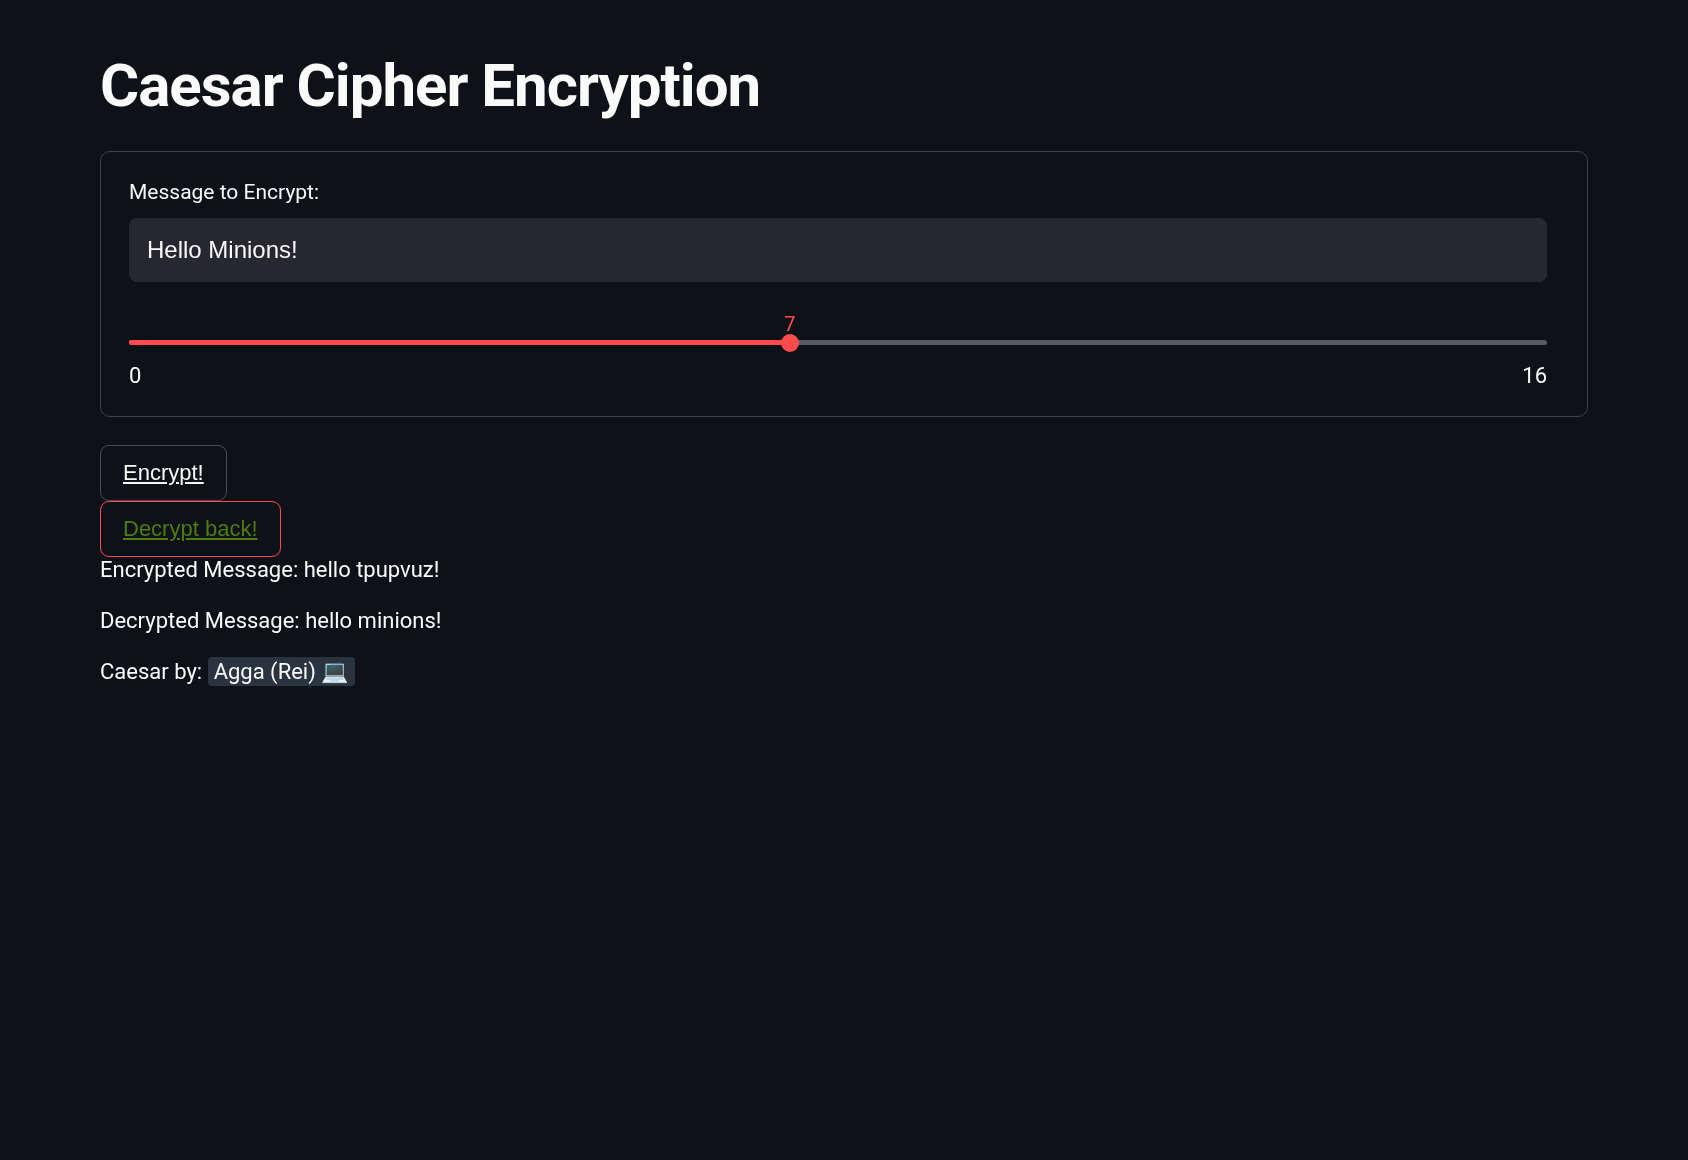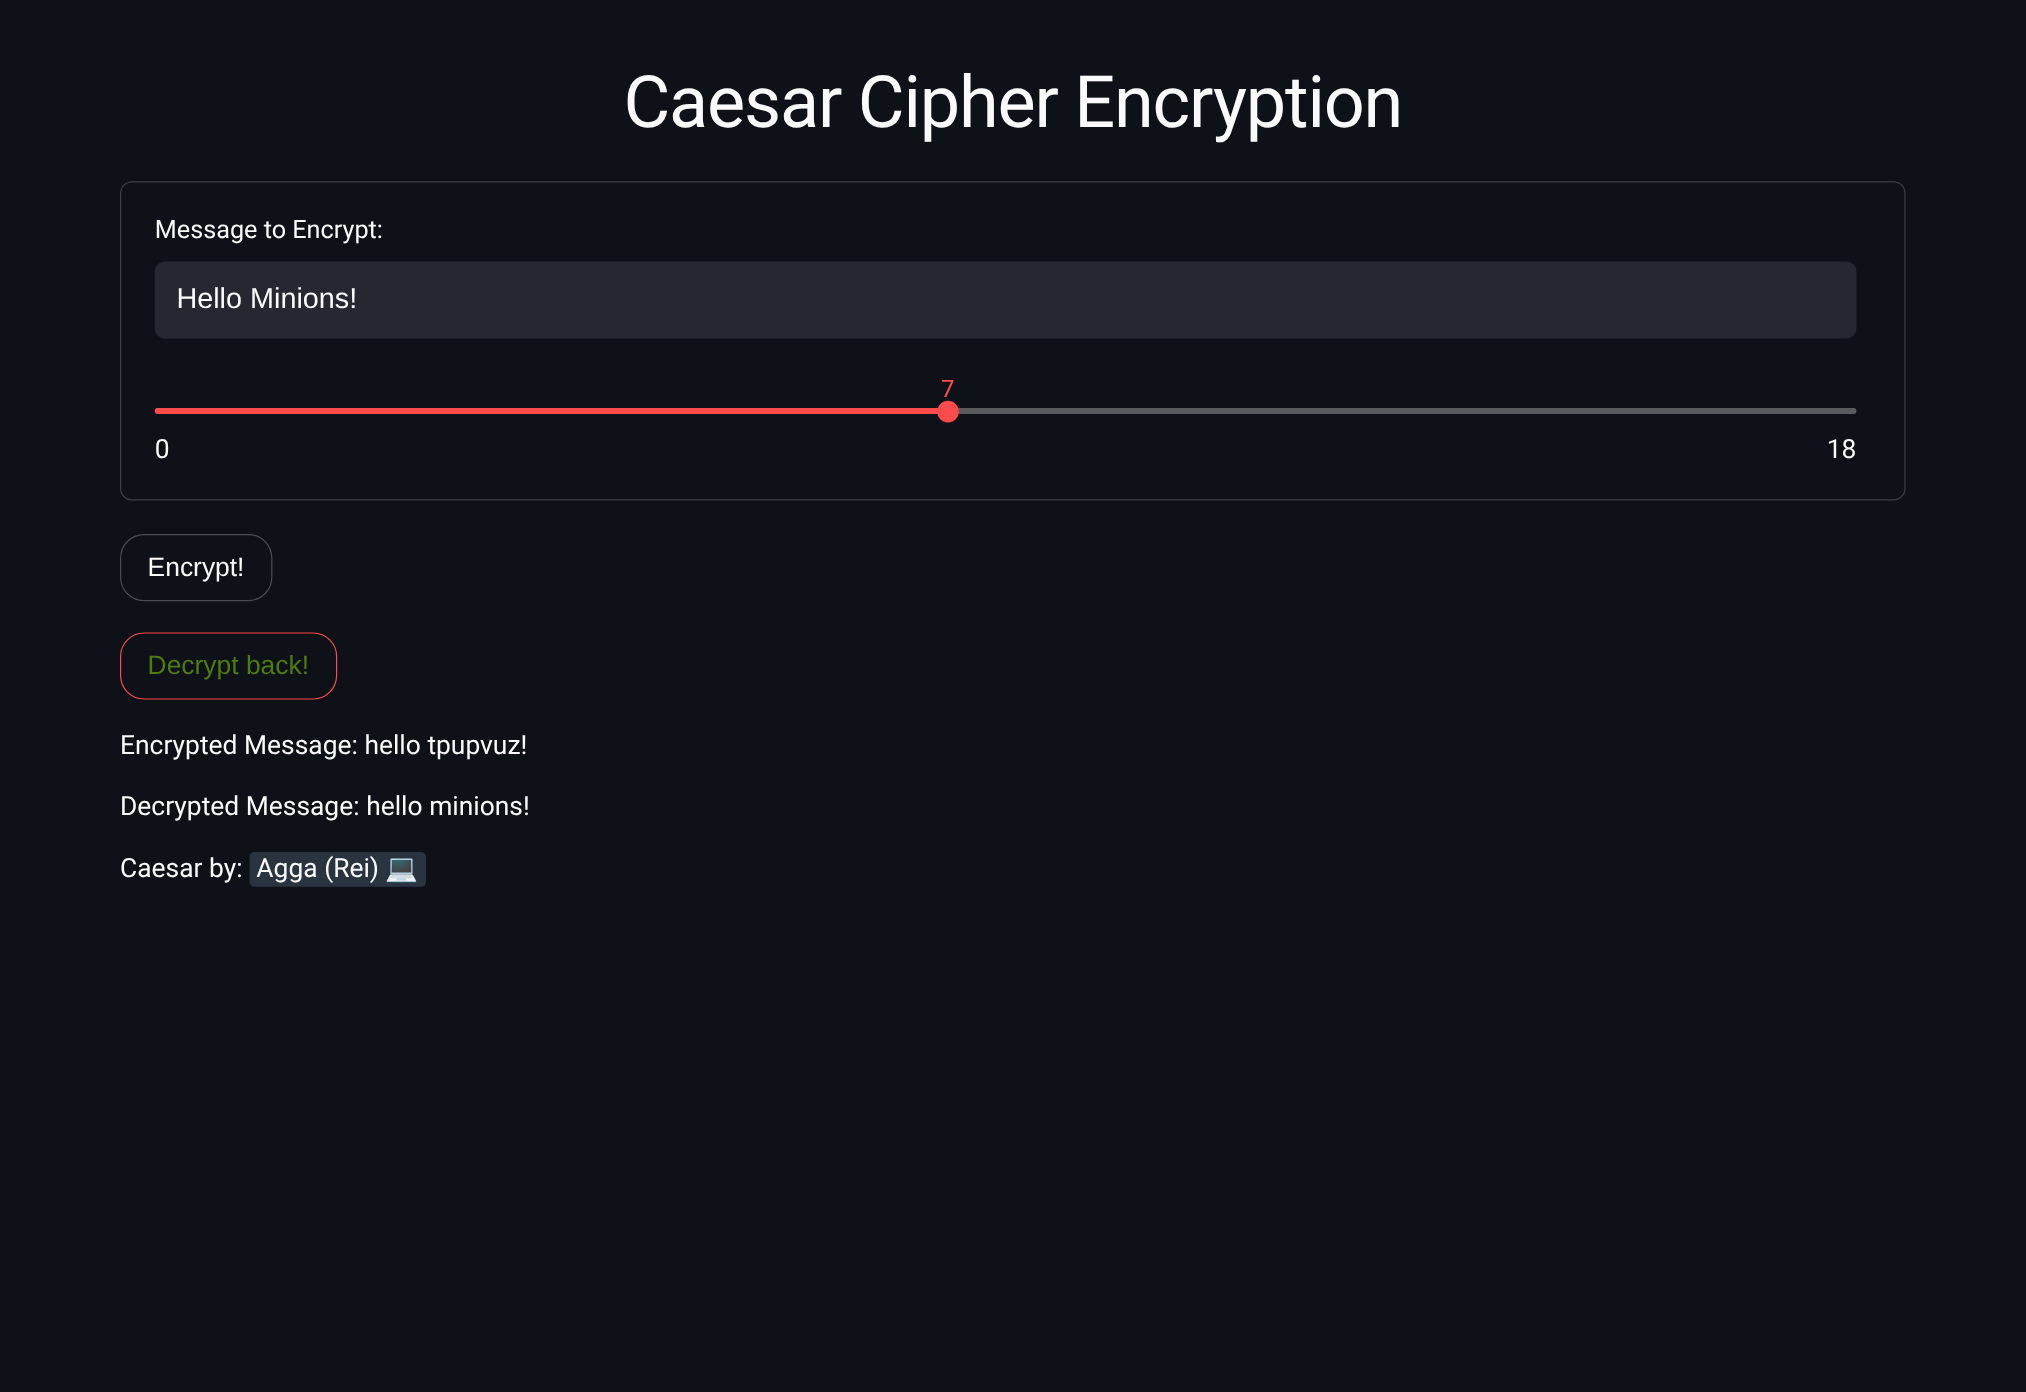--- a/index.html
+++ b/index.html
@@ -8,24 +8,23 @@
       box-sizing: border-box;
     }
     body {
       background-color: #0e1117;
       color: #fafafa;
       font-family: -apple-system, BlinkMacSystemFont, "Segoe UI", Roboto, "Helvetica Neue", Arial, sans-serif;
       padding: 50px 100px;
     }
     .page-title {
       font-size: 60px;
-      font-weight: 400;
+      font-weight: 700;
       margin-bottom: 30px;
       letter-spacing: -1px;
-      text-align: center;
     }
     .form-card {
       border: 1px solid #3d4044;
       border-radius: 10px;
       padding: 28px 40px 28px 28px;
       margin-bottom: 28px;
     }
     .label {
       font-size: 21px;
       color: #fafafa;
@@ -84,25 +83,25 @@
     }
     .slider-range {
       display: flex;
       justify-content: space-between;
       font-size: 22px;
       margin-top: 18px;
     }
     .btn {
       display: inline-block;
       padding: 14px 22px;
-      border-radius: 20px;
+      border-radius: 9px;
       font-size: 22px;
       cursor: pointer;
       background-color: #0e1117;
-      margin-bottom: 26px;
+      text-decoration: underline;
     }
     .btn-primary {
       border: 1px solid #4a4c52;
       color: #fafafa;
     }
     .btn-secondary {
       border: 1.5px solid #ff4b4b;
       color: #4d7c0f;
     }
     .result-text {
@@ -133,21 +132,21 @@
   
   
   <div class="slider-container">
     <div class="slider-value">7</div>
     <div class="slider-track">
       <div class="slider-fill"></div>
       <div class="slider-thumb"></div>
     </div>
     <div class="slider-range">
       <span>0</span>
-      <span>18</span>
+      <span>16</span>
     </div>
   </div>
 </div>
 
 <button class="btn btn-primary">Encrypt!</button>
 <br>
 <button class="btn btn-secondary">Decrypt back!</button>
 
 <p class="result-text">
   <span>Encrypted Message: </span><span>hello tpupvuz!</span>

